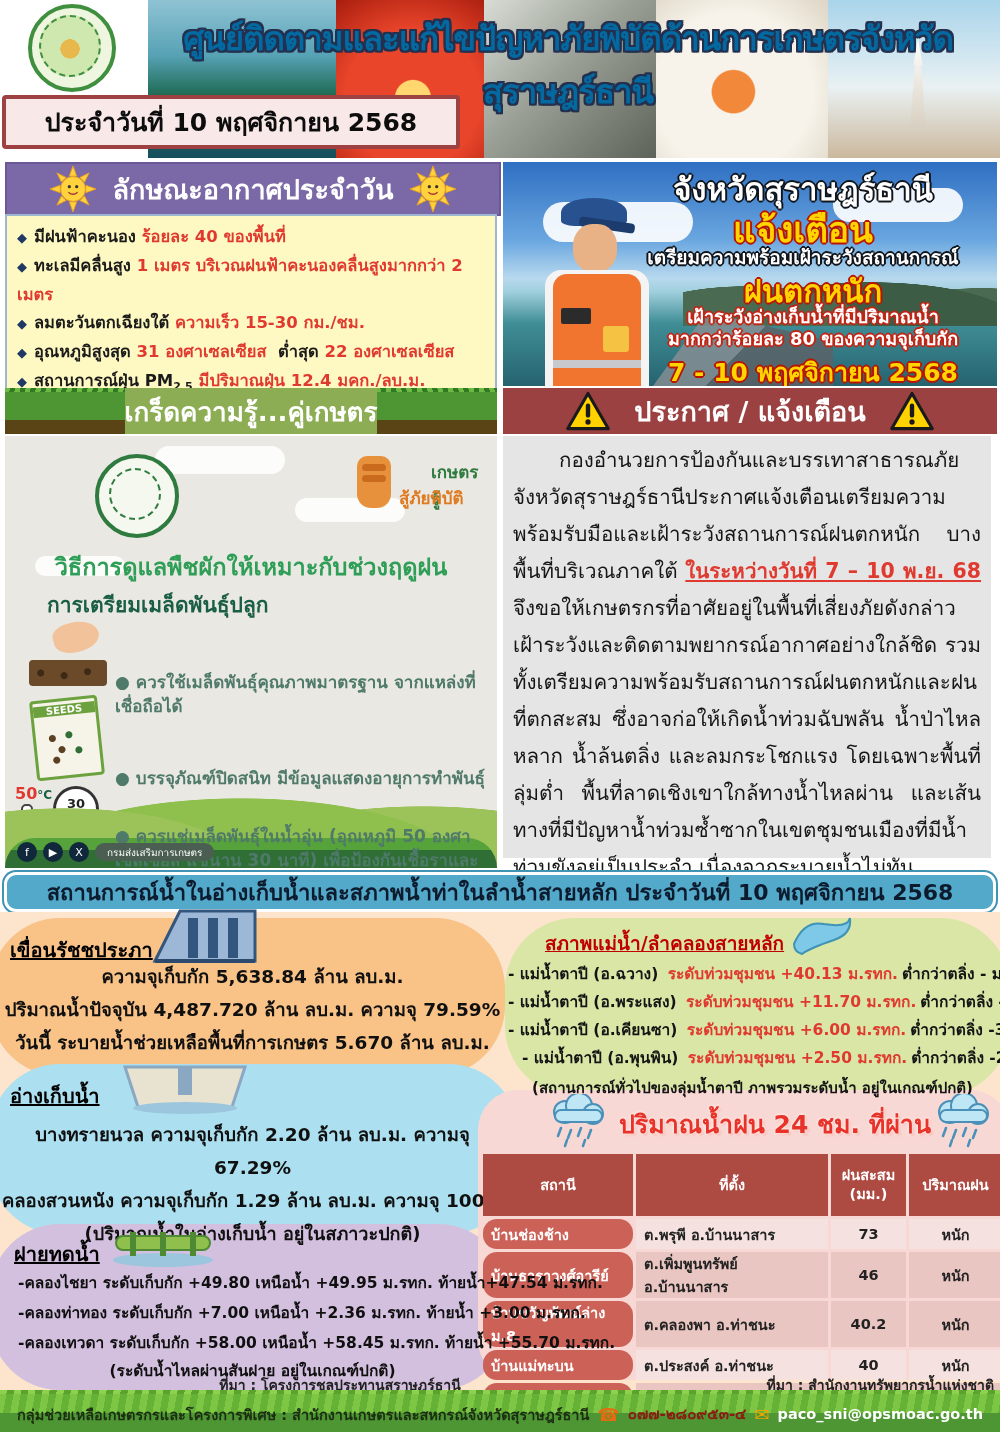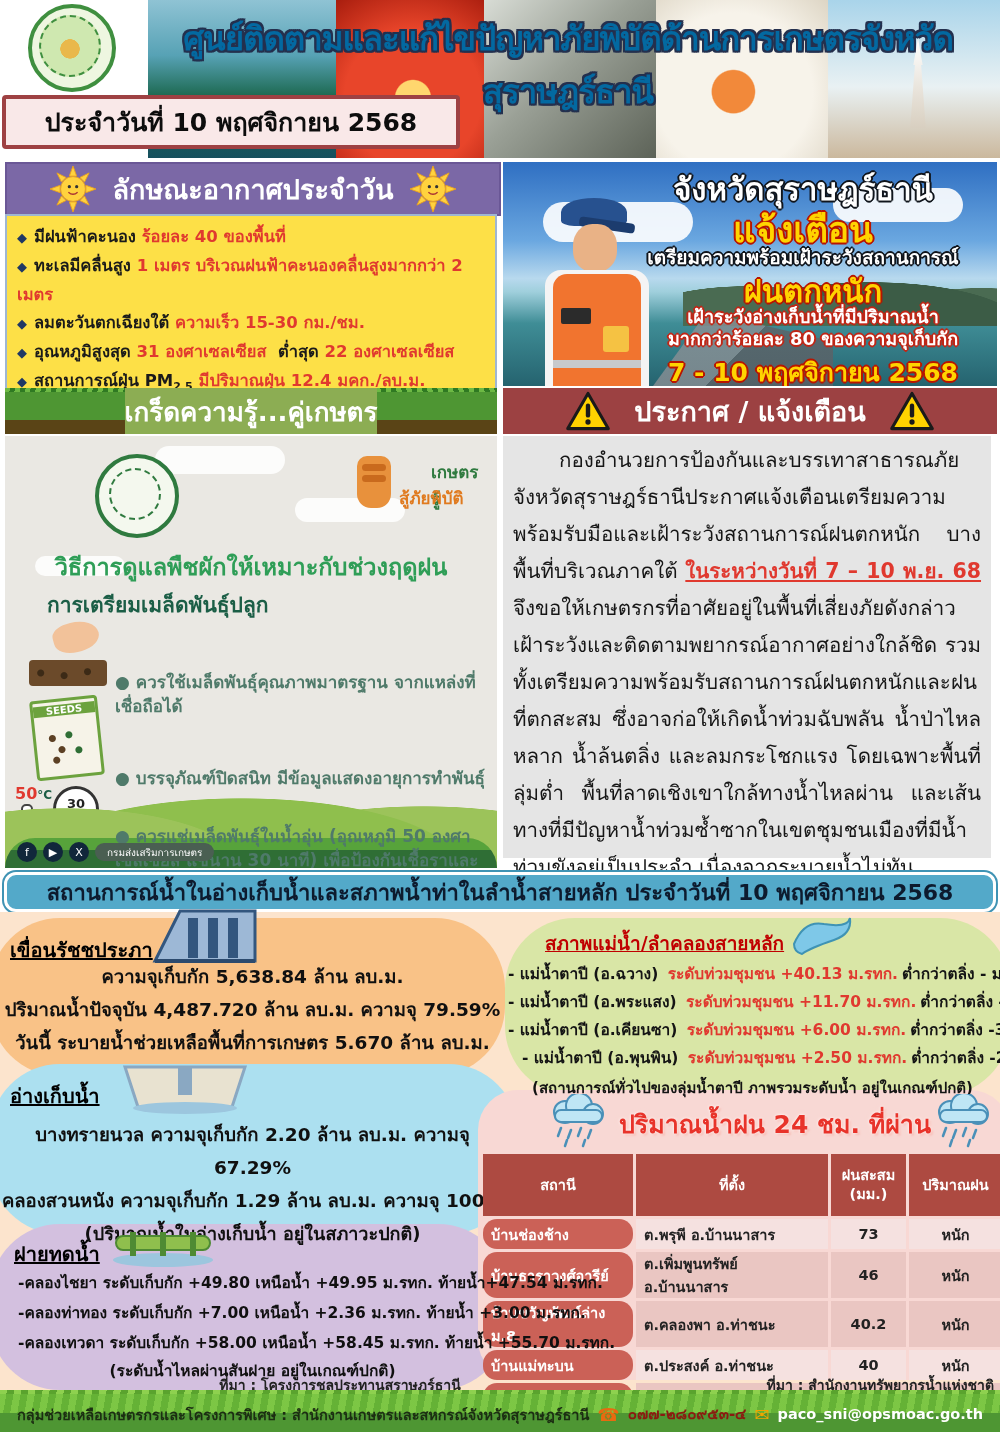--- a/index.html
+++ b/index.html
@@ -90,21 +90,21 @@
         <polygon points="15,85 25,65 35,75"></polygon>
           <polygon points="85,85 65,75 75,65"></polygon>
         <circle cx="50" cy="50" r="27"></circle>
       </g>
       <circle cx="42" cy="45" r="3.5" fill="#333"></circle>
         <circle cx="58" cy="45" r="3.5" fill="#333"></circle>
       <path d="M40 57 Q50 66 60 57" stroke="#a33" stroke-width="3" fill="none"></path>
     </svg>
   </div>
 
-  <div class="t" style="left:5px;top:214px;width:468px;height:158px;background:#fde047;border:2px solid #9fb6d2;padding:7px 10px;">
+  <div class="t" style="left:5px;top:214px;width:468px;height:158px;background:#fef9c3;border:2px solid #9fb6d2;padding:7px 10px;">
     <div class="wx-item">
       <span class="wx-bul">◆</span><span>มีฝนฟ้าคะนอง</span> <span class="red">ร้อยละ 40 ของพื้นที่</span>
     </div>
     <div class="wx-item">
       <span class="wx-bul">◆</span><span>ทะเลมีคลื่นสูง</span> <span class="red">1 เมตร บริเวณฝนฟ้าคะนองคลื่นสูงมากกว่า 2 เมตร</span>
     </div>
     <div class="wx-item">
       <span class="wx-bul">◆</span><span>ลมตะวันตกเฉียงใต้</span> <span class="red">ความเร็ว 15-30 กม./ชม.</span>
     </div>
     <div class="wx-item">

